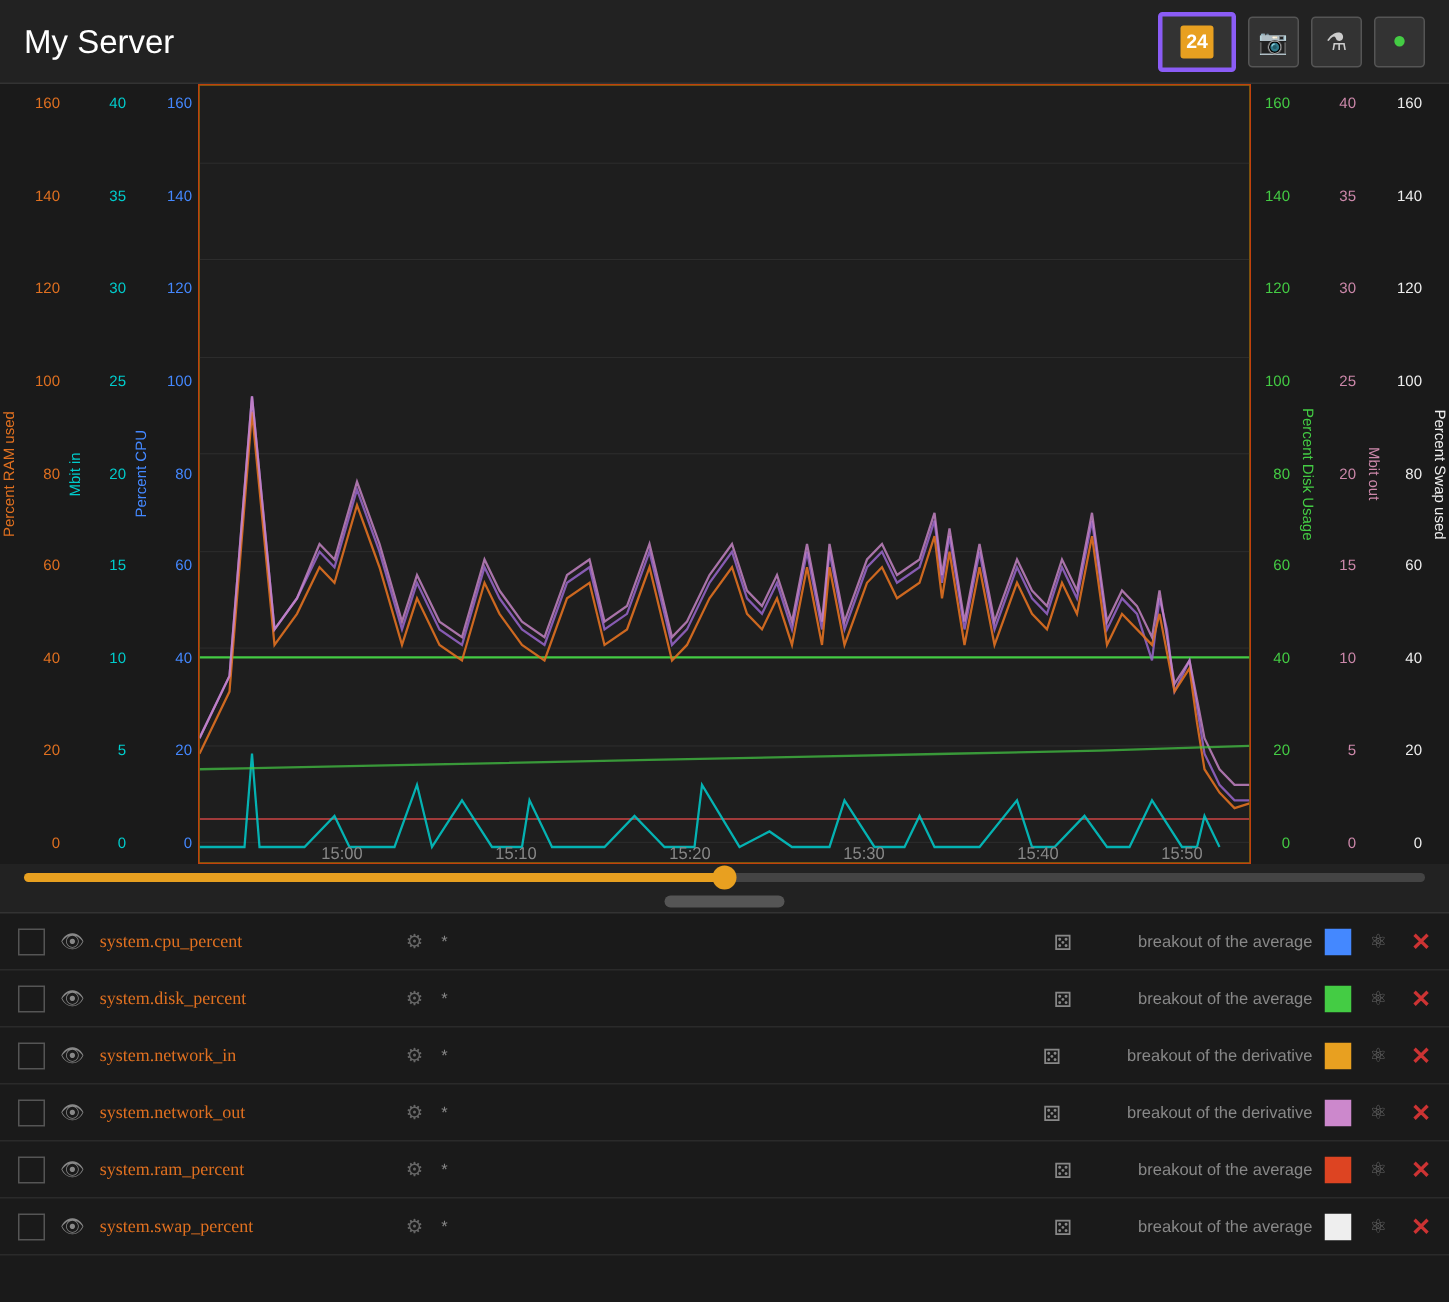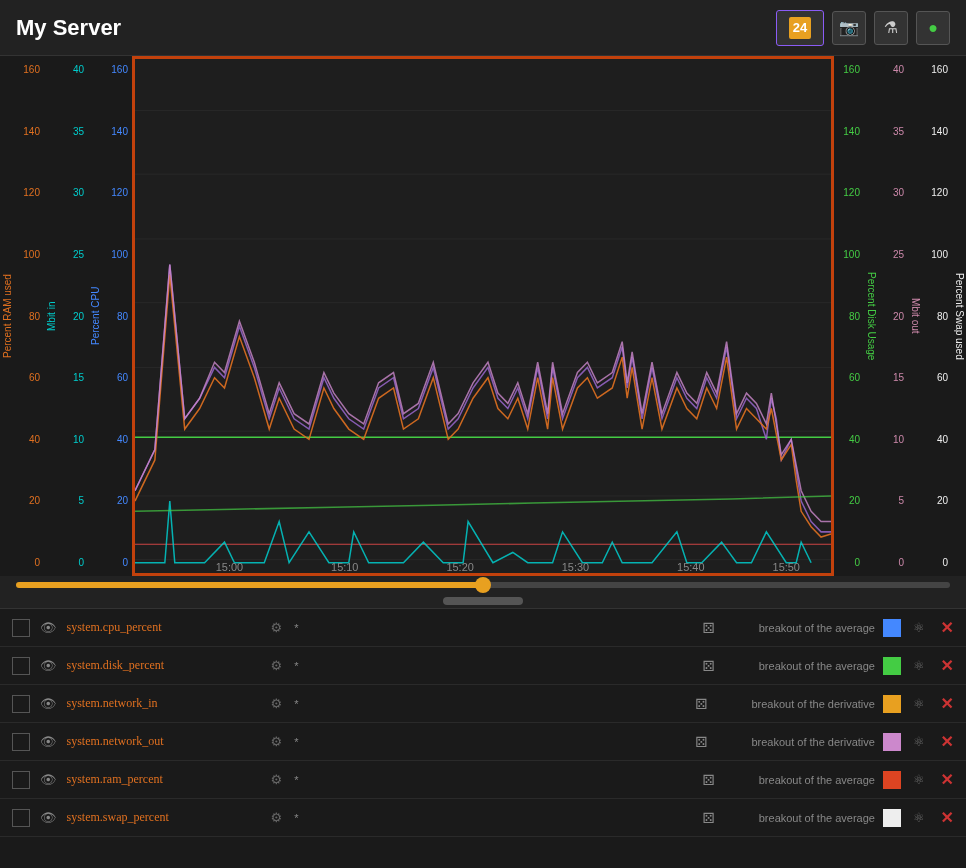--- a/index.html
+++ b/index.html
@@ -17,31 +17,31 @@
       background: #222;
       display: flex;
       align-items: center;
       padding: 8px 16px;
       border-bottom: 1px solid #333;
       height: 56px;
     }
     .header-title {
       color: #fff;
       font-size: 22px;
-      font-weight: bold;
+      font-weight: normal;
       flex: 1;
     }
     .header-controls {
       display: flex;
       align-items: center;
       gap: 8px;
     }
     .date-range-btn {
       background: #333;
-      border: 1px solid #8b5cf6;
+      border: 3px solid #8b5cf6;
       color: #ccc;
       padding: 6px 12px;
       display: flex;
       align-items: center;
       gap: 8px;
       cursor: pointer;
       font-size: 12px;
       border-radius: 3px;
     }
     .date-range-btn .cal-icon {
@@ -107,21 +107,21 @@
     }
     .y-axis-label.orange { color: #e07020; }
     .y-axis-label.cyan { color: #0cc; }
     .y-axis-label.blue { color: #4488ff; }
 
     .chart-main {
       flex: 1;
       position: relative;
       overflow: hidden;
       background: #4d7c0f;
-      border: 3px solid #c2410c;
+      border: 1px solid #c2410c;
     }
 
     .chart-main svg {
       width: 100%;
       height: 100%;
     }
 
     .y-axis-right {
       display: flex;
       gap: 0;

